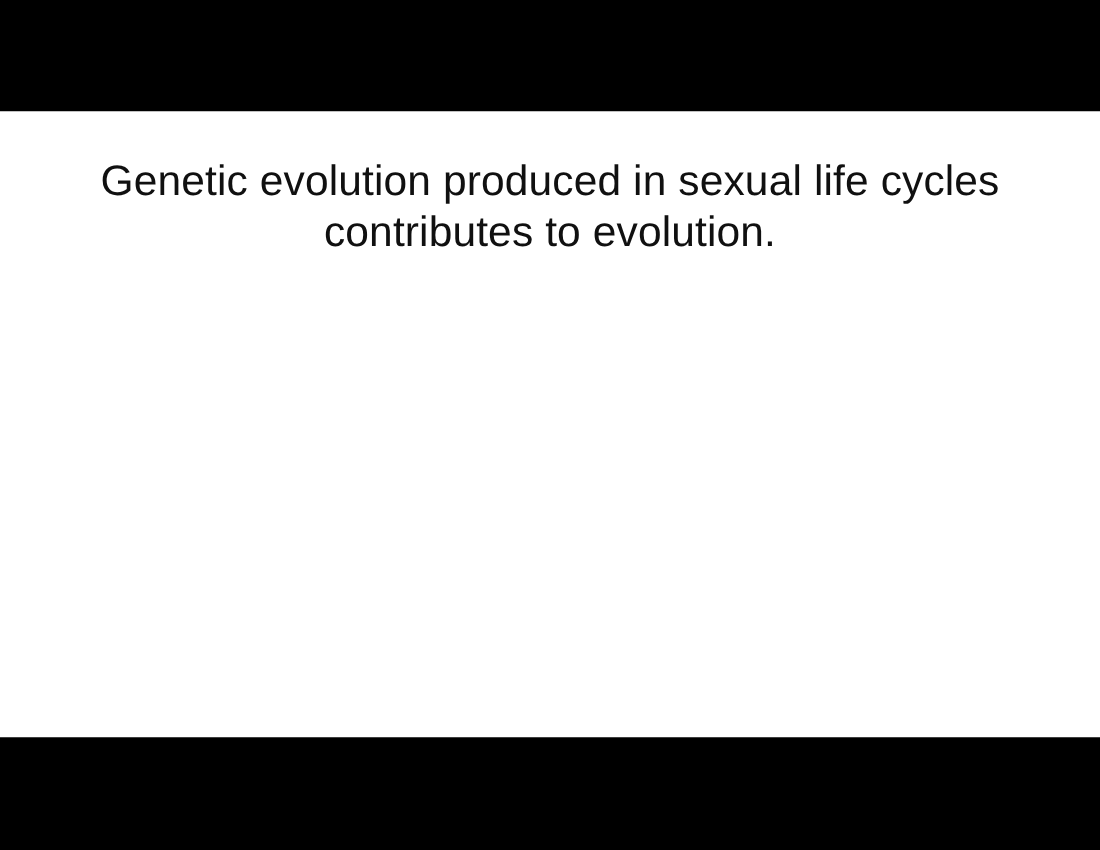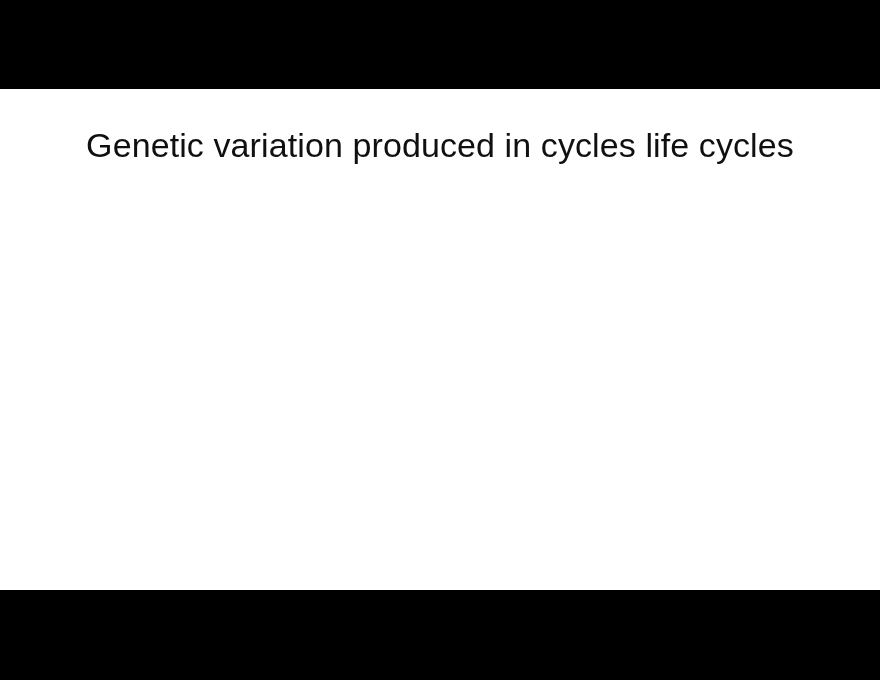--- a/index.html
+++ b/index.html
@@ -79,21 +79,22 @@
 </head>
 <body>
 
 <div id="viewer">
 
   <div class="letterbox letterbox-top"></div>
 
   <div id="slide">
 
     <div id="slide-title-block">
-      <span class="slide-title-line">Genetic variation produced in cycles life cycles</span>
+      <span class="slide-title-line">Genetic evolution produced in sexual life cycles</span>
+      <span class="slide-title-line">contributes to evolution.</span>
     </div>
 
     <div id="slide-body"></div>
 
   </div>
 
   <div class="letterbox letterbox-bottom"></div>
 
 </div>
 

